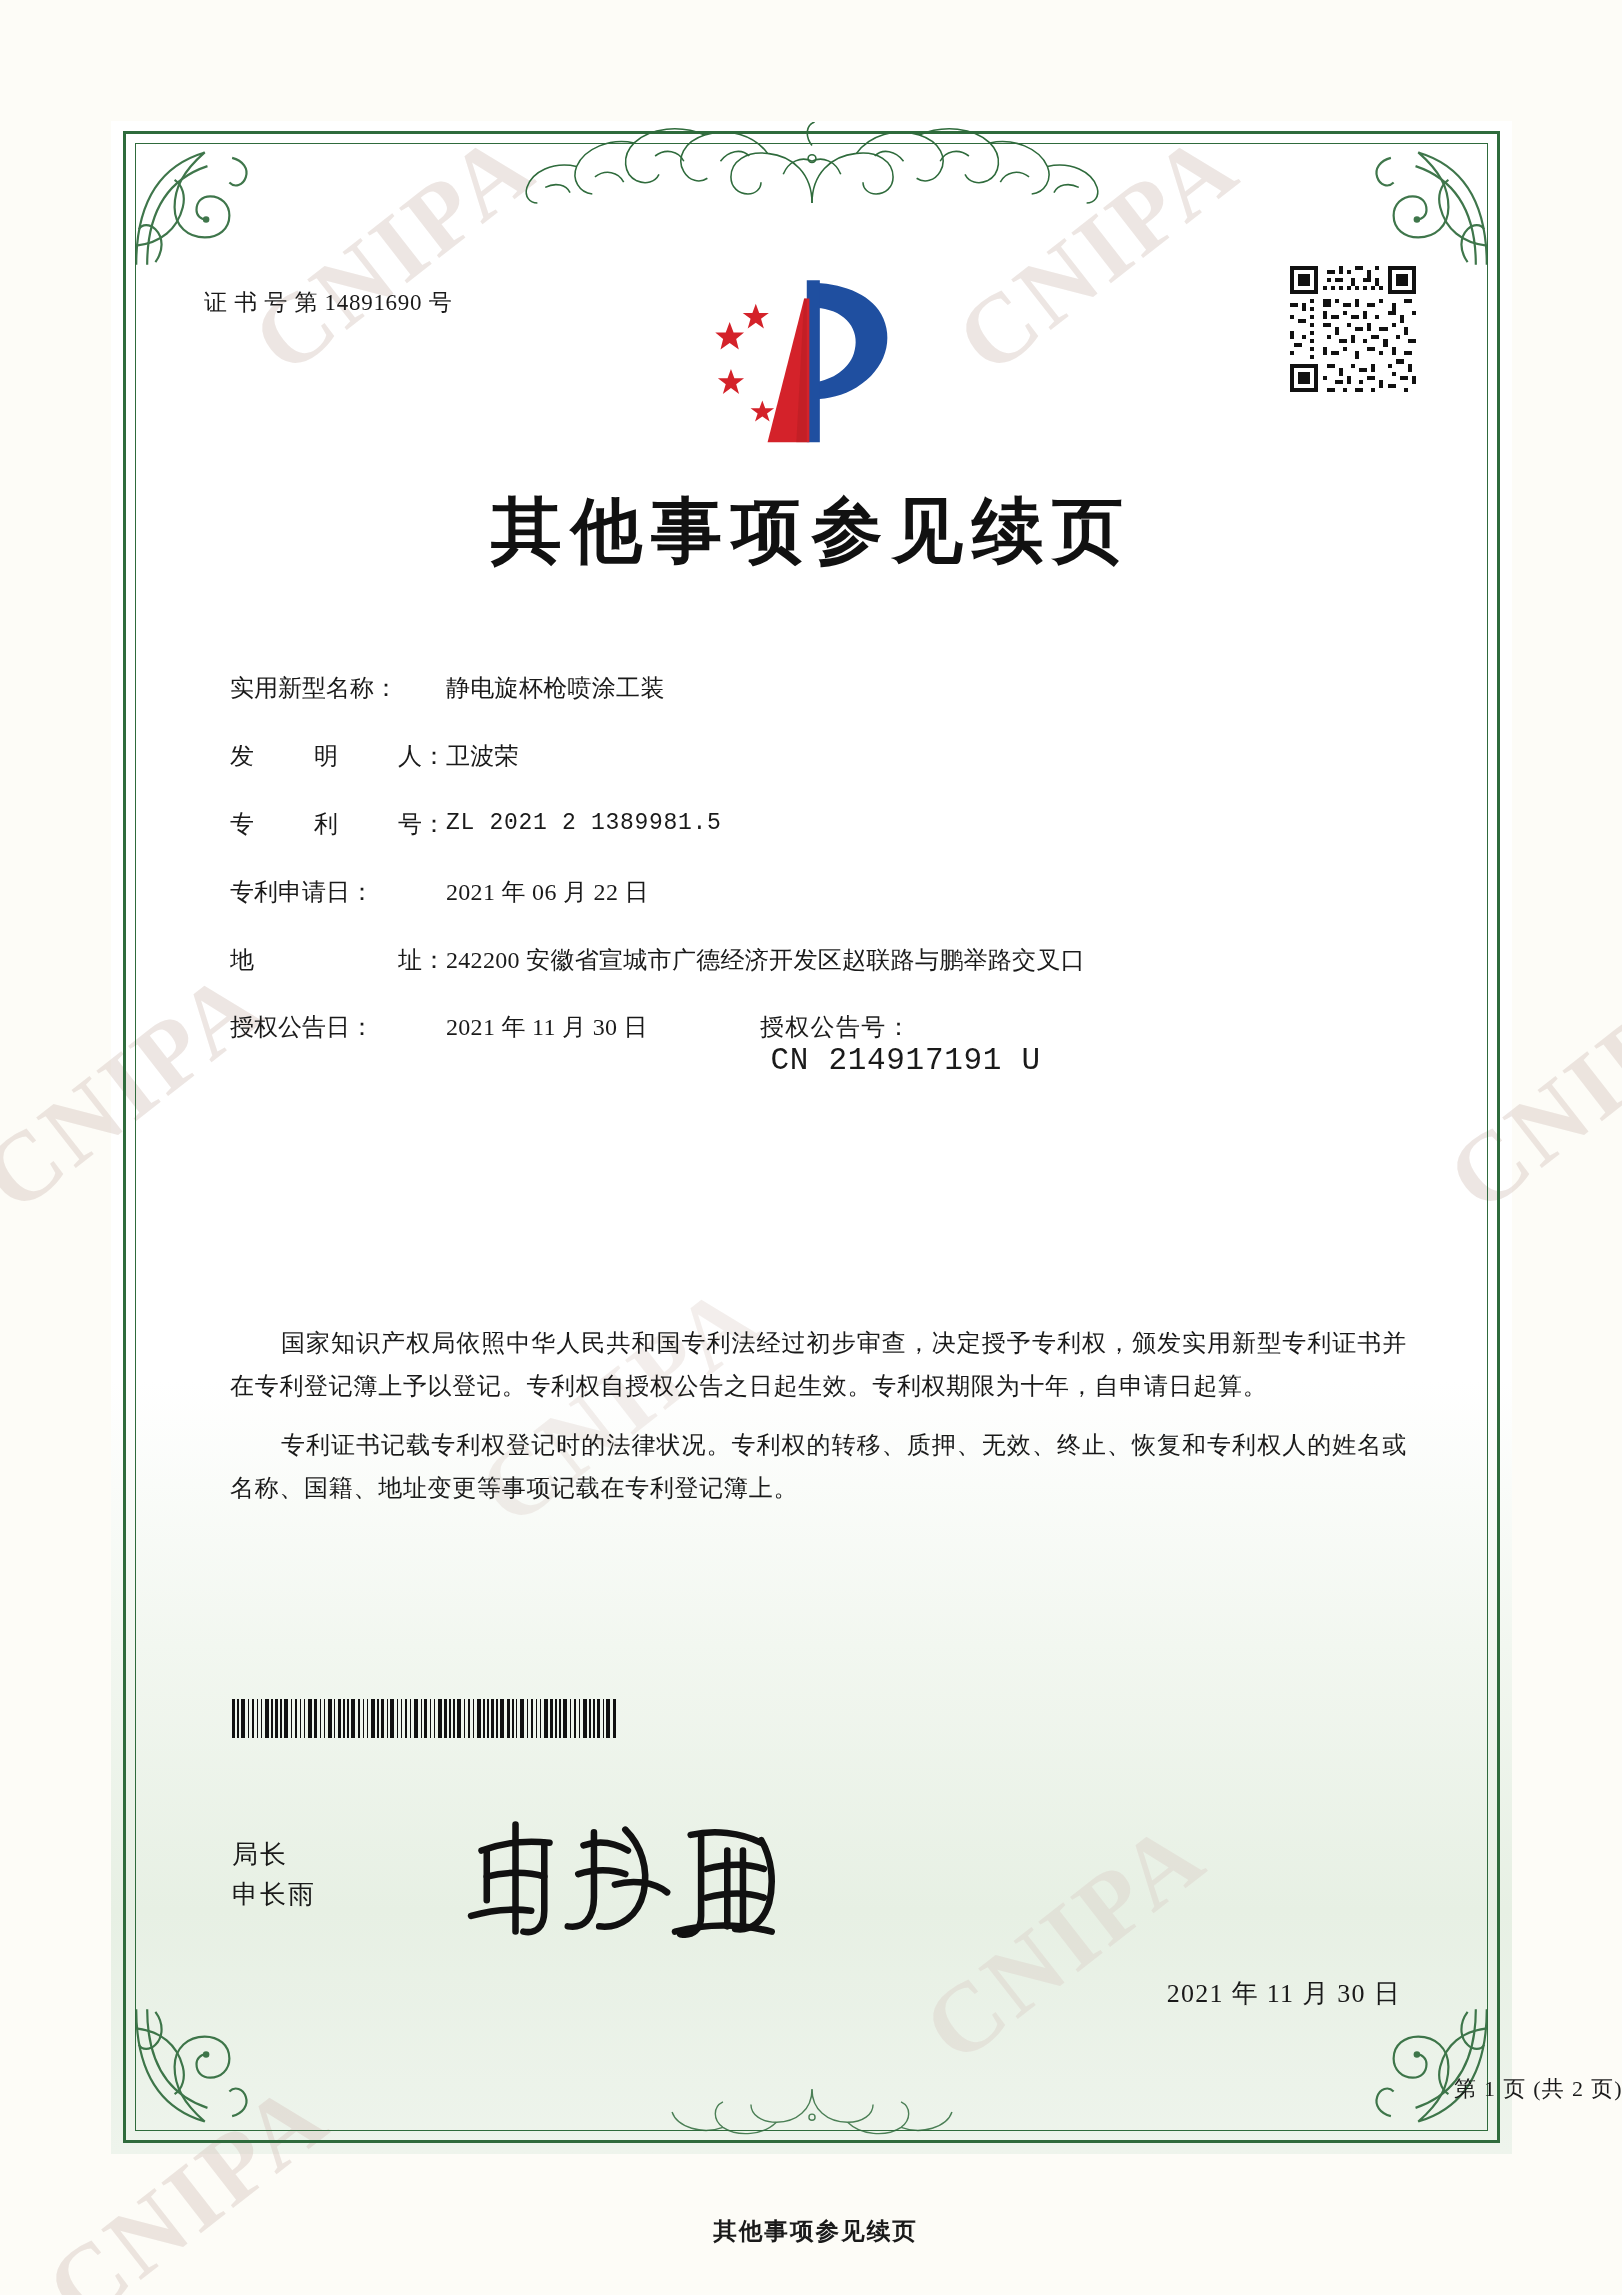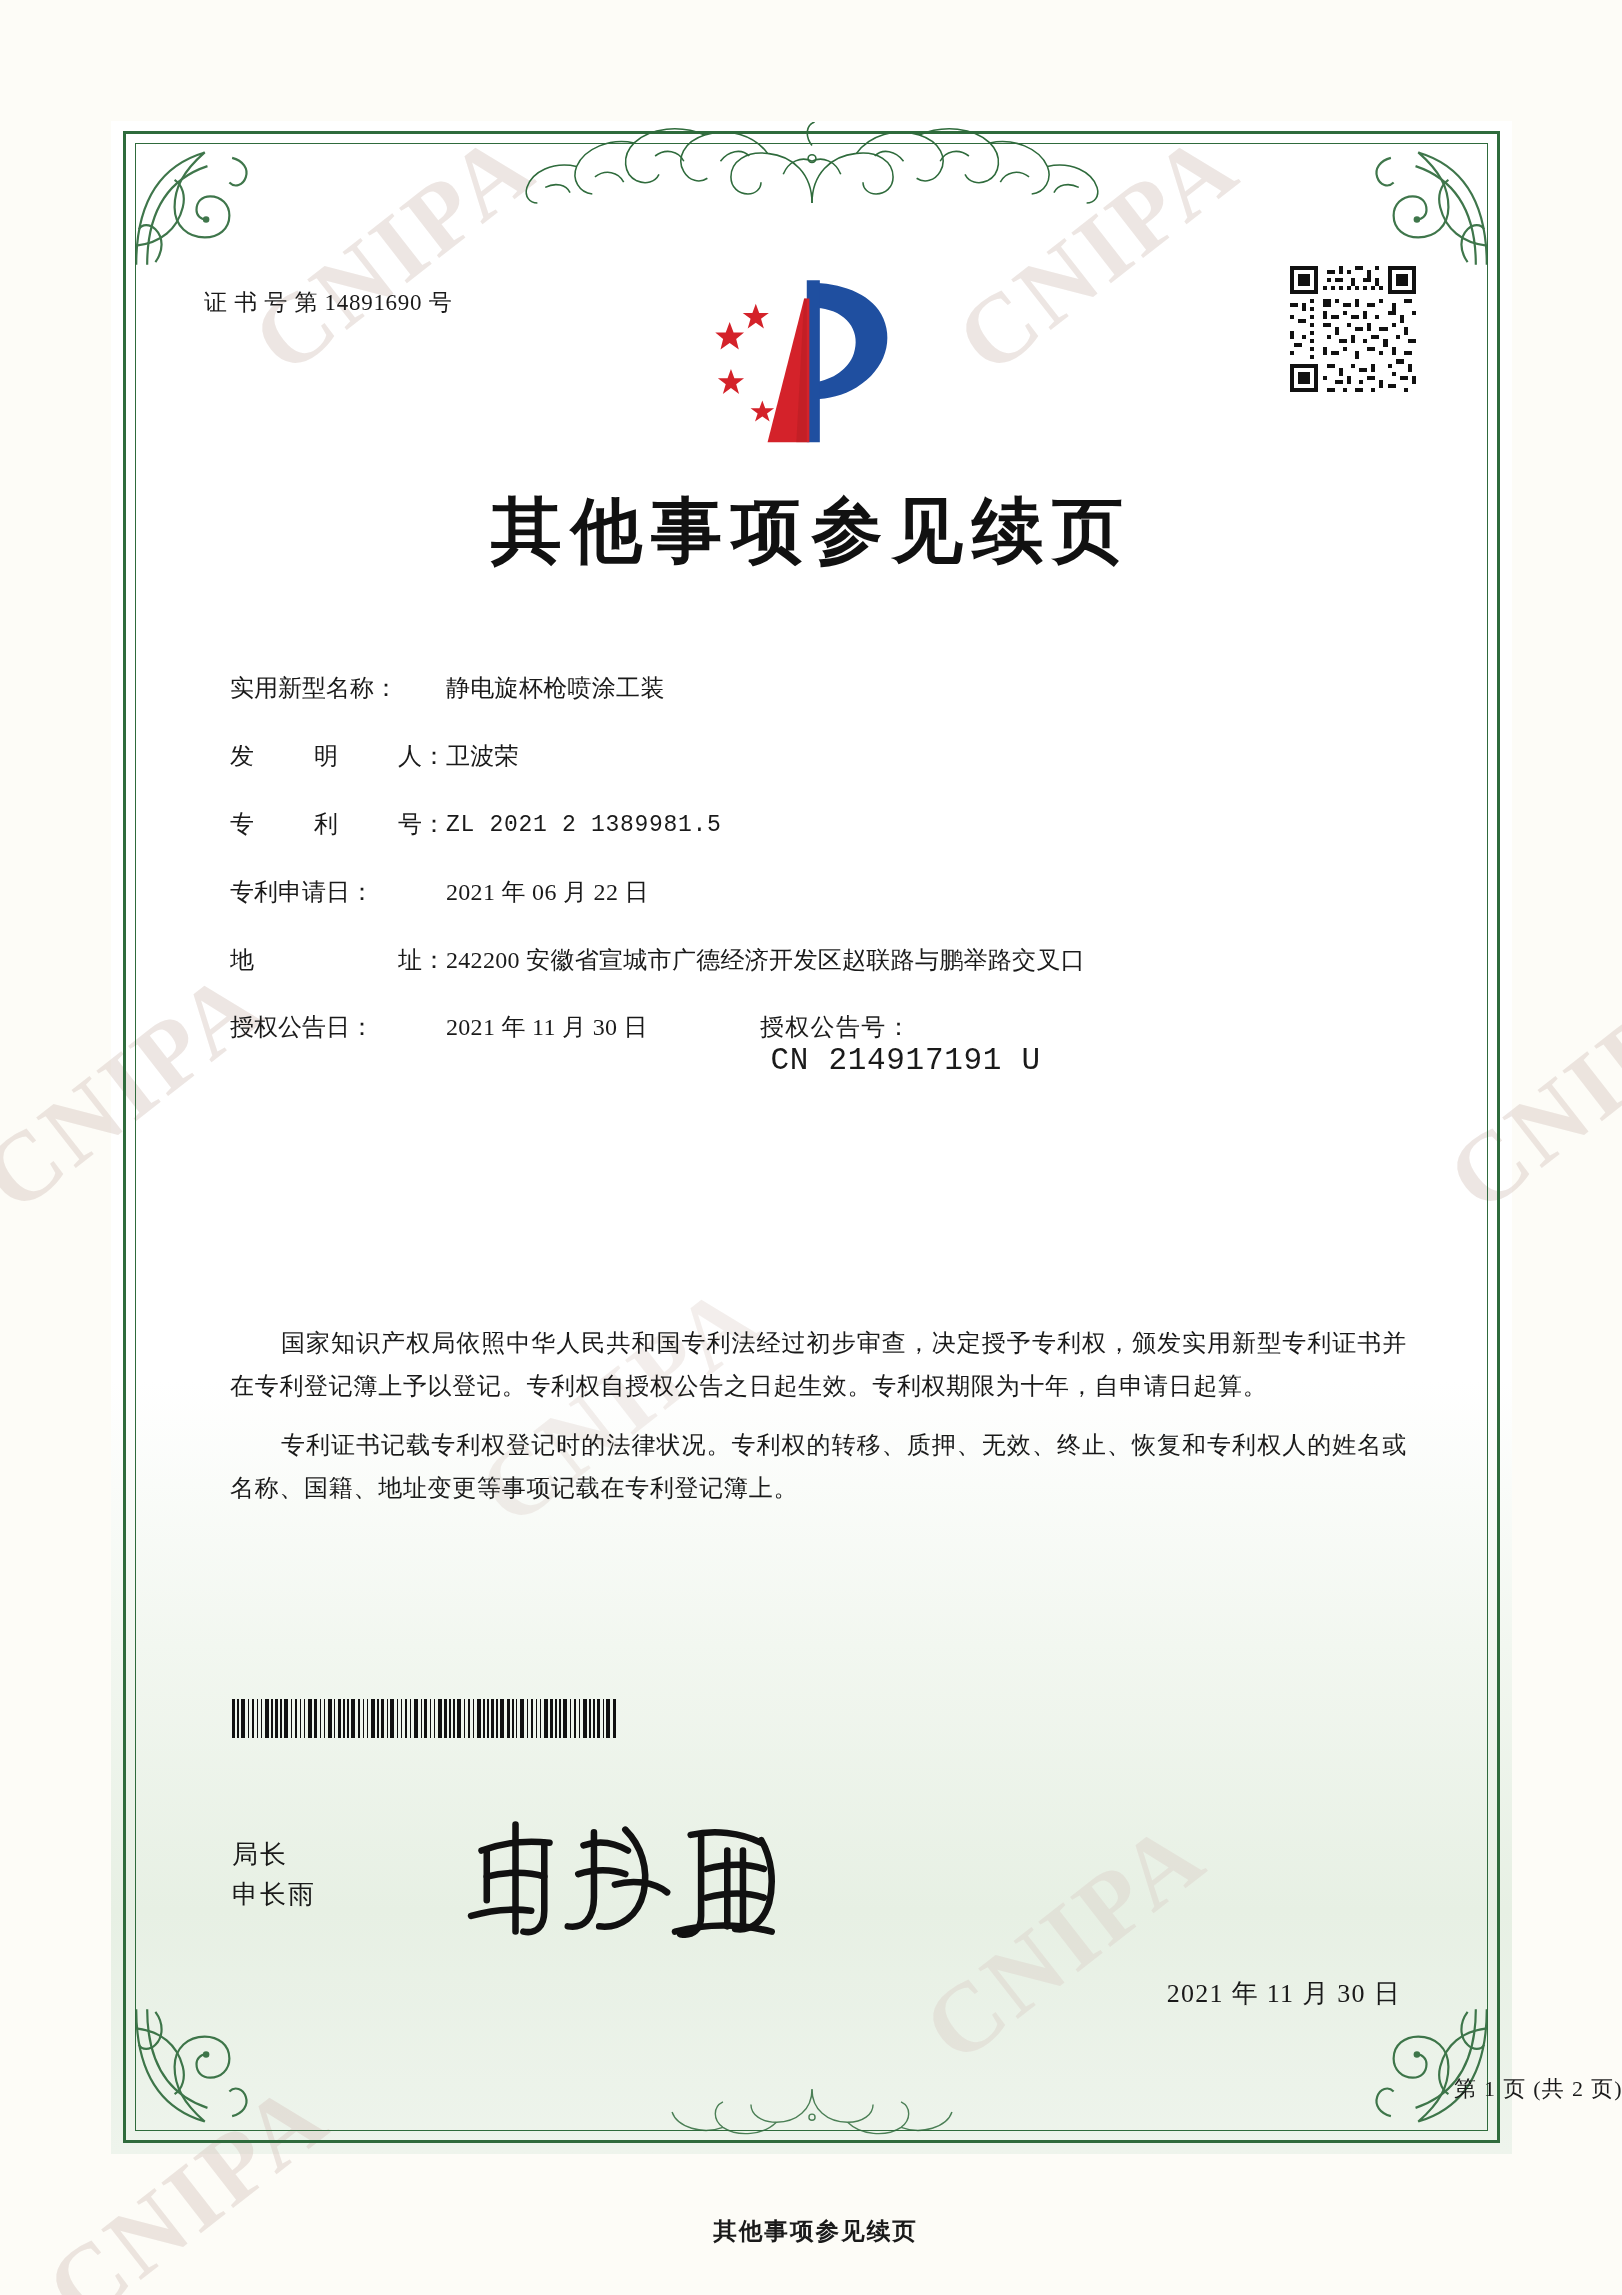--- a/index.html
+++ b/index.html
@@ -139,21 +139,21 @@
 
   
   .fields {
     position: absolute;
     left: 230px;
     right: 216px;
     top: 671px;
   }
   .field-row {
     display: flex;
-    align-items: flex-end;
+    align-items: flex-start;
     margin-bottom: 34px;
     font-size: 24px;
     line-height: 1.42;
   }
   .field-label {
     width: 216px;
     flex: 0 0 216px;
     letter-spacing: 0px;
     white-space: nowrap;
   }

